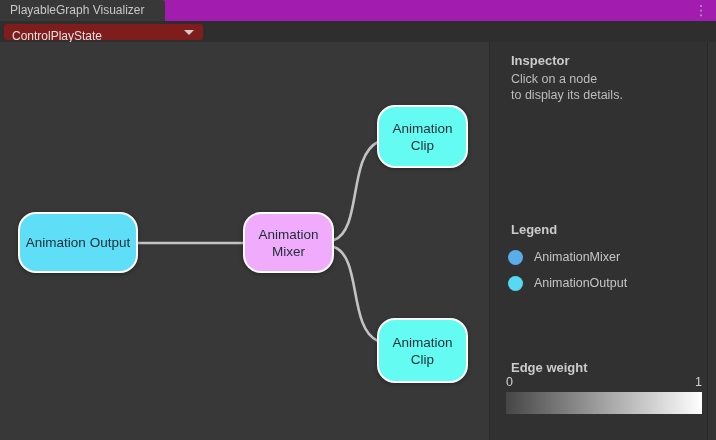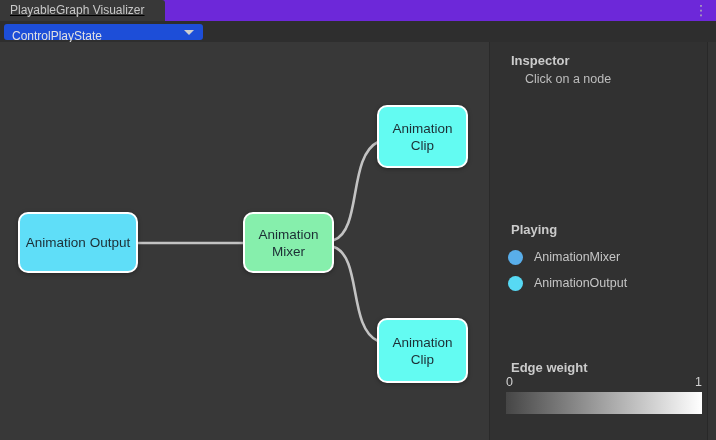--- a/index.html
+++ b/index.html
@@ -7,81 +7,81 @@
   body {
     font-family: "Liberation Sans", sans-serif;
     background: #161616;
     position: relative;
   }
   .window { position: absolute; inset: 0; }
 
   
   .tabbar {
     position: absolute; left: 0; top: 0; width: 716px; height: 21px;
-    background: #6d28d9; display: flex; align-items: flex-end; text-decoration: underline;
+    background: #a21caf; display: flex; align-items: flex-end;
   }
   .tab {
     background: #383838; color: #c8c8c8; font-size: 12px;
     line-height: 21px; padding: 0 14px 0 10px; min-width: 165px;
     border-top-right-radius: 3px;
   }
   .kebab {
     position: absolute; right: 8px; top: 0; height: 21px; width: 14px;
     color: #b4b4b4; font-size: 14px; line-height: 20px; text-align: center;
     letter-spacing: 0;
   }
 
   
   .toolbar {
     position: absolute; left: 0; top: 21px; width: 716px; height: 21px;
     background: #2e2e2e;
   }
   .dropdown {
     position: absolute; left: 4px; top: 3px; width: 199px; height: 16px;
-    background: #1d4ed8; border-radius: 3px; color: #e2e2e2;
+    background: #7f1d1d; border-radius: 3px; color: #e2e2e2;
     font-size: 12px; line-height: 16px; padding: 7px 22px 0 8px;
     display: flex; align-items: center;
   }
   .dropdown .chev {
     position: absolute; right: 9px; top: 6px; width: 0; height: 0;
     border-left: 5px solid transparent; border-right: 5px solid transparent;
     border-top: 5px solid #cfcfcf;
   }
 
   
   .graph {
     position: absolute; left: 0; top: 42px; width: 489px; height: 398px;
     background: #383838;
   }
   .edges { position: absolute; left: 0; top: 0; }
   .edge { stroke: #c3c3c3; stroke-width: 2.6px; fill: none; stroke-linecap: round; }
 
   .node {
-    position: absolute; border: 2px solid #ffffff; border-radius: 10px;
+    position: absolute; border: 2px solid #ffffff; border-radius: 18px;
     color: #1c2e35; font-size: 13.5px; line-height: 17px; text-align: center;
     display: flex; align-items: center; justify-content: center;
     padding: 4px; box-shadow: 0 1px 4px rgba(0,0,0,.35); cursor: pointer;
   }
   .node-output { left: 18px;  top: 170px; width: 120px; height: 61px; }
   .node-mixer  { left: 243px; top: 170px; width: 91px; height: 61px; }
   .node-clip-a { left: 377px; top: 63px;  width: 91px; height: 63px; }
   .node-clip-b { left: 377px; top: 276px; width: 91px; height: 65px; }
 
   
   .inspector {
     position: absolute; left: 489px; top: 42px; width: 218px; height: 398px;
     background: #313131; border-left: 1px solid #2a2a2a; color: #c4c4c4;
   }
   .scroll-strip {
     position: absolute; left: 707px; top: 42px; width: 9px; height: 398px;
     background: #343434; border-left: 1px solid #282828;
   }
   .heading { position: absolute; left: 21px; font-size: 13px; font-weight: bold; color: #cbcbcb; }
   .insp-title { top: 11px; text-align: center; }
-  .hint { position: absolute; left: 35px; top: 29px; font-size: 12.5px; line-height: 16px; color: #bdbdbd; }
+  .hint { position: absolute; left: 21px; top: 29px; font-size: 12.5px; line-height: 16px; color: #bdbdbd; }
   .legend-title { top: 180px; }
   .legend-list { position: absolute; left: 18px; top: 202px; display: flex; flex-direction: column; }
   .legend-item { display: flex; align-items: center; height: 26px; }
   .dot {
     width: 15px; height: 15px; border-radius: 50%; margin-right: 11px; flex: 0 0 15px;
   }
   .dot.ring { border: 3px solid #ffffff; width: 18px; height: 18px; flex-basis: 18px; margin-left: -2px; margin-right: 10px; }
   .legend-label { font-size: 12.5px; color: #c6c6c6; }
   .edge-weight-title { top: 318px; text-align: center; }
   .scale-row {
@@ -112,32 +112,33 @@
   </div>
 
   <div class="graph">
     <svg class="edges" width="489" height="398">
       <path class="edge" d="M 116 201 L 244 201"></path>
       <path class="edge" d="M 334 198 C 362 188, 348 114, 378 100"></path>
       <path class="edge" d="M 334 205 C 362 215, 348 286, 378 299"></path>
     </svg>
 
     <div class="node node-output" style="background-color: rgb(95, 222, 248);">Animation Output</div>
-    <div class="node node-mixer" style="background-color: #86efac;">Animation Mixer</div>
+    <div class="node node-mixer" style="background-color: #f0abfc;">Animation Mixer</div>
     <div class="node node-clip-a" style="background-color: rgb(99, 251, 242);">Animation Clip</div>
     <div class="node node-clip-b" style="background-color: rgb(99, 251, 242);">Animation Clip</div>
   </div>
 
   <div class="inspector">
     <div class="heading insp-title">Inspector</div>
     <div class="hint">
       <div>Click on a node</div>
+      <div>to display its details.</div>
     </div>
 
-    <div class="heading legend-title">Playing</div>
+    <div class="heading legend-title">Legend</div>
     <div class="legend-list">
       <div class="legend-item">
         <span class="dot" style="background-color: rgb(89, 174, 234);"></span>
         <span class="legend-label">AnimationMixer</span>
       </div>
       <div class="legend-item">
         <span class="dot" style="background-color: rgb(87, 217, 244);"></span>
         <span class="legend-label">AnimationOutput</span>
       </div>
     </div>

